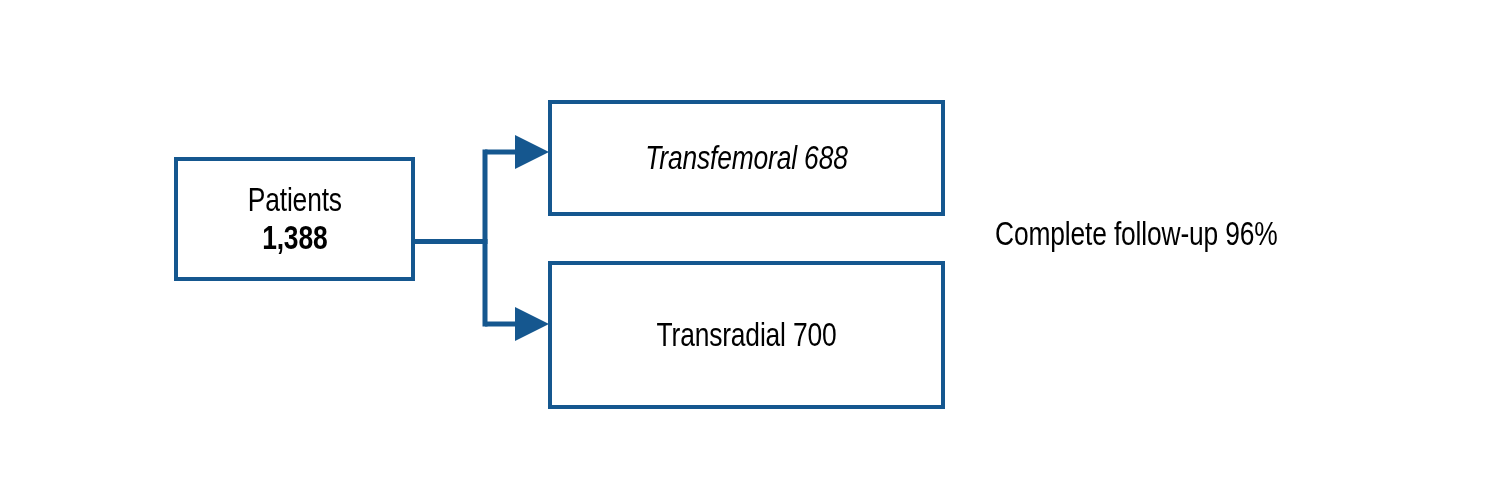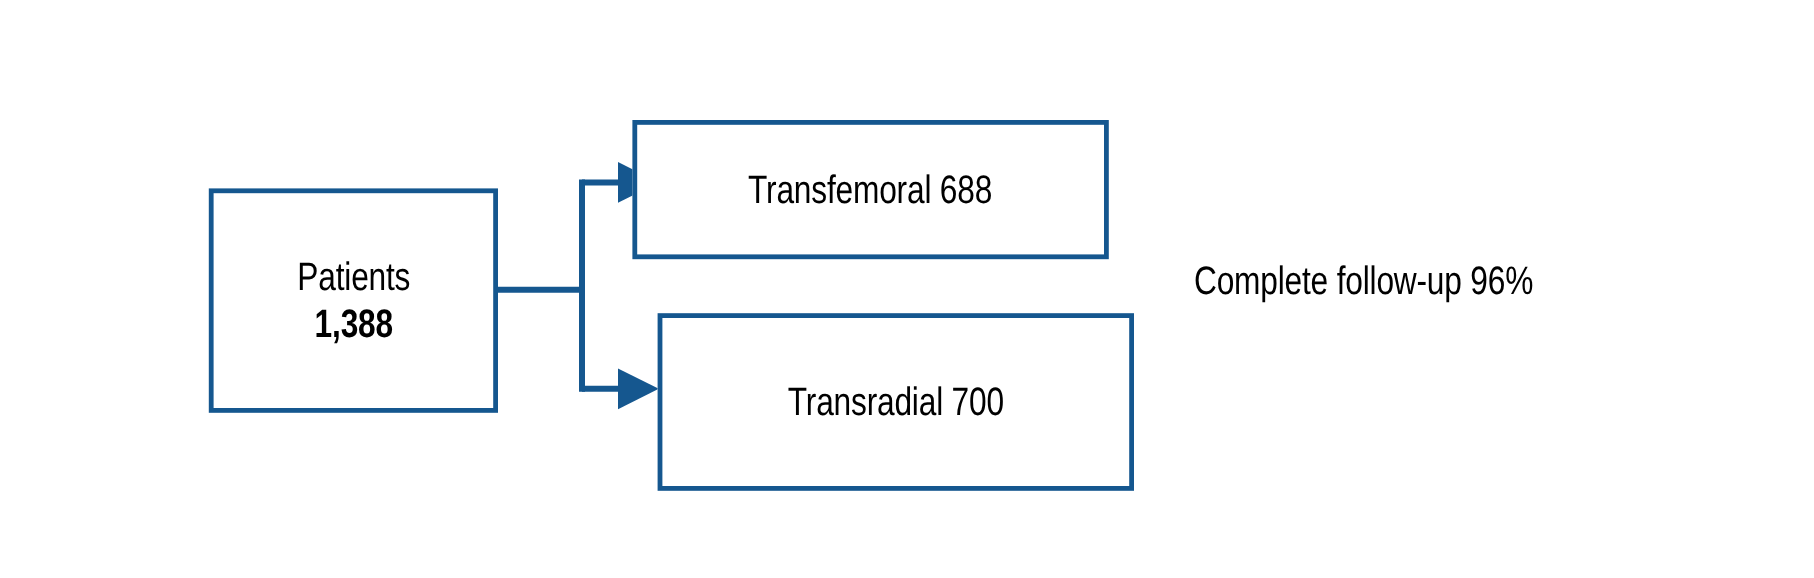--- a/index.html
+++ b/index.html
@@ -28,28 +28,29 @@
     display: flex;
     flex-direction: column;
     align-items: center;
     justify-content: center;
   }
 
   #box-patients {
     left: 174px;
     top: 157px;
     width: 241px;
-    height: 187px;
+    height: 124px;
   }
 
   #box-transfemoral {
-    left: 527px;
+    left: 548px;
     top: 100px;
     width: 397px;
     height: 116px;
+    font-style: italic;
   }
 
   #box-transradial {
     left: 548px;
     top: 261px;
     width: 397px;
     height: 148px;
   }
 
   

